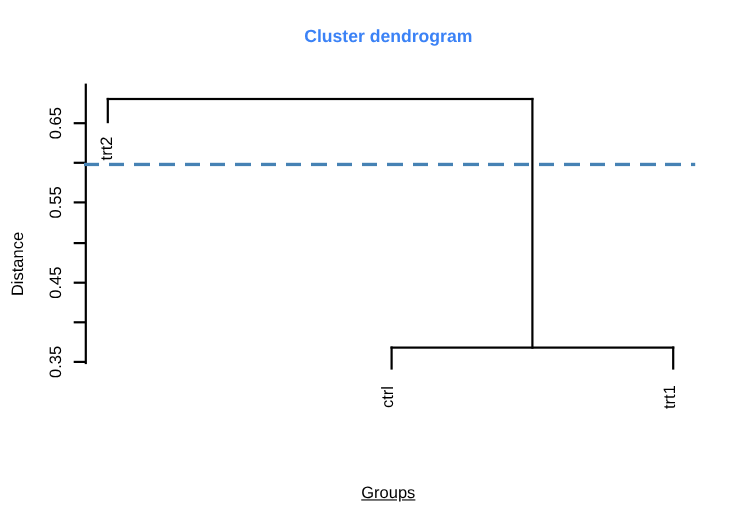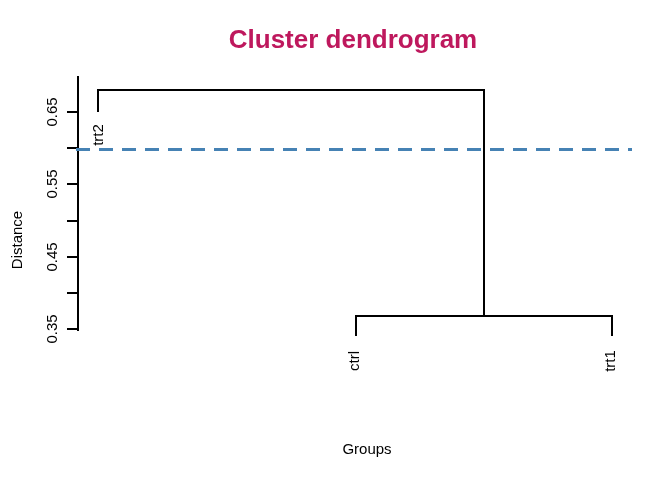--- a/index.html
+++ b/index.html
@@ -13,22 +13,22 @@
     width: 672px;
     height: 480px;
     background: #ffffff;
     overflow: hidden;
   }
   .hline, .vline, .tick { position: absolute; background: #000000; }
   .title {
     position: absolute;
     left: 353px; top: 26px;
     transform: translateX(-50%);
-    font-size: 26px; font-weight: 700;
-    color: #be185d; white-space: nowrap; line-height: 1;
+    font-size: 16px; font-weight: 700;
+    color: #3b82f6; white-space: nowrap; line-height: 1;
   }
   .lbl {
     position: absolute;
     font-size: 15px; color: #000000;
     white-space: nowrap; line-height: 1;
   }
   .rot {
     transform: translate(-50%, -50%) rotate(-90deg);
   }
   .ctr {
@@ -71,15 +71,15 @@
   <div class="hline" style="left:355px; top:315px; width:258px; height:2px;"></div>
   <div class="vline" style="left:355px; top:315px; width:2px; height:21px;"></div>
   <div class="vline" style="left:611px; top:315px; width:2px; height:21px;"></div>
 
   <div class="threshold" style="background: repeating-linear-gradient(90deg, rgb(70, 130, 180) 0px, rgb(70, 130, 180) 14px, transparent 14px, transparent 23px);"></div>
 
   <span class="lbl rot" style="left:97px; top:135px;">trt2</span>
   <span class="lbl rot" style="left:353px; top:361px;">ctrl</span>
   <span class="lbl rot" style="left:609px; top:361px;">trt1</span>
 
-  <span class="lbl ctr" style="left:367px; top:441px;">Groups</span>
+  <span class="lbl ctr" style="left:353px; top:441px;text-decoration:underline;">Groups</span>
 
 </div>
 
 </body></html>

